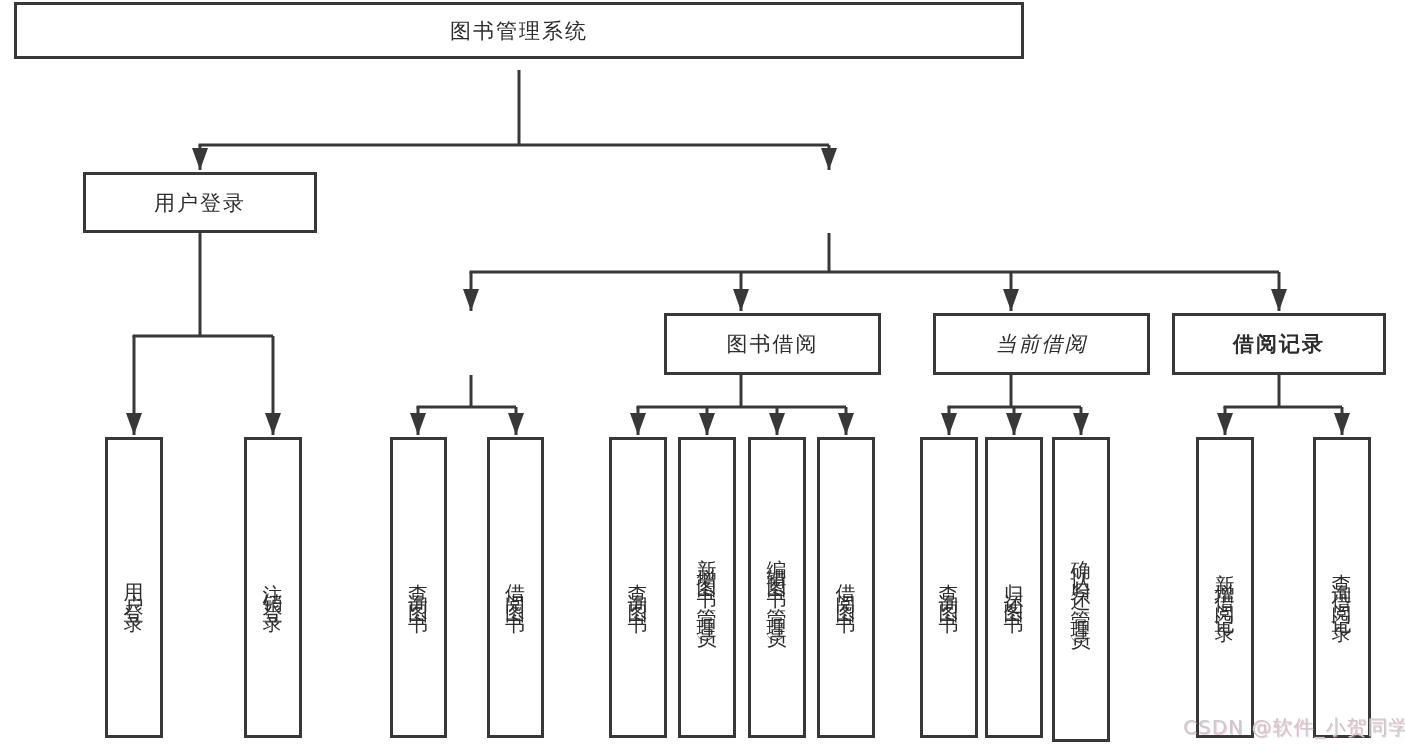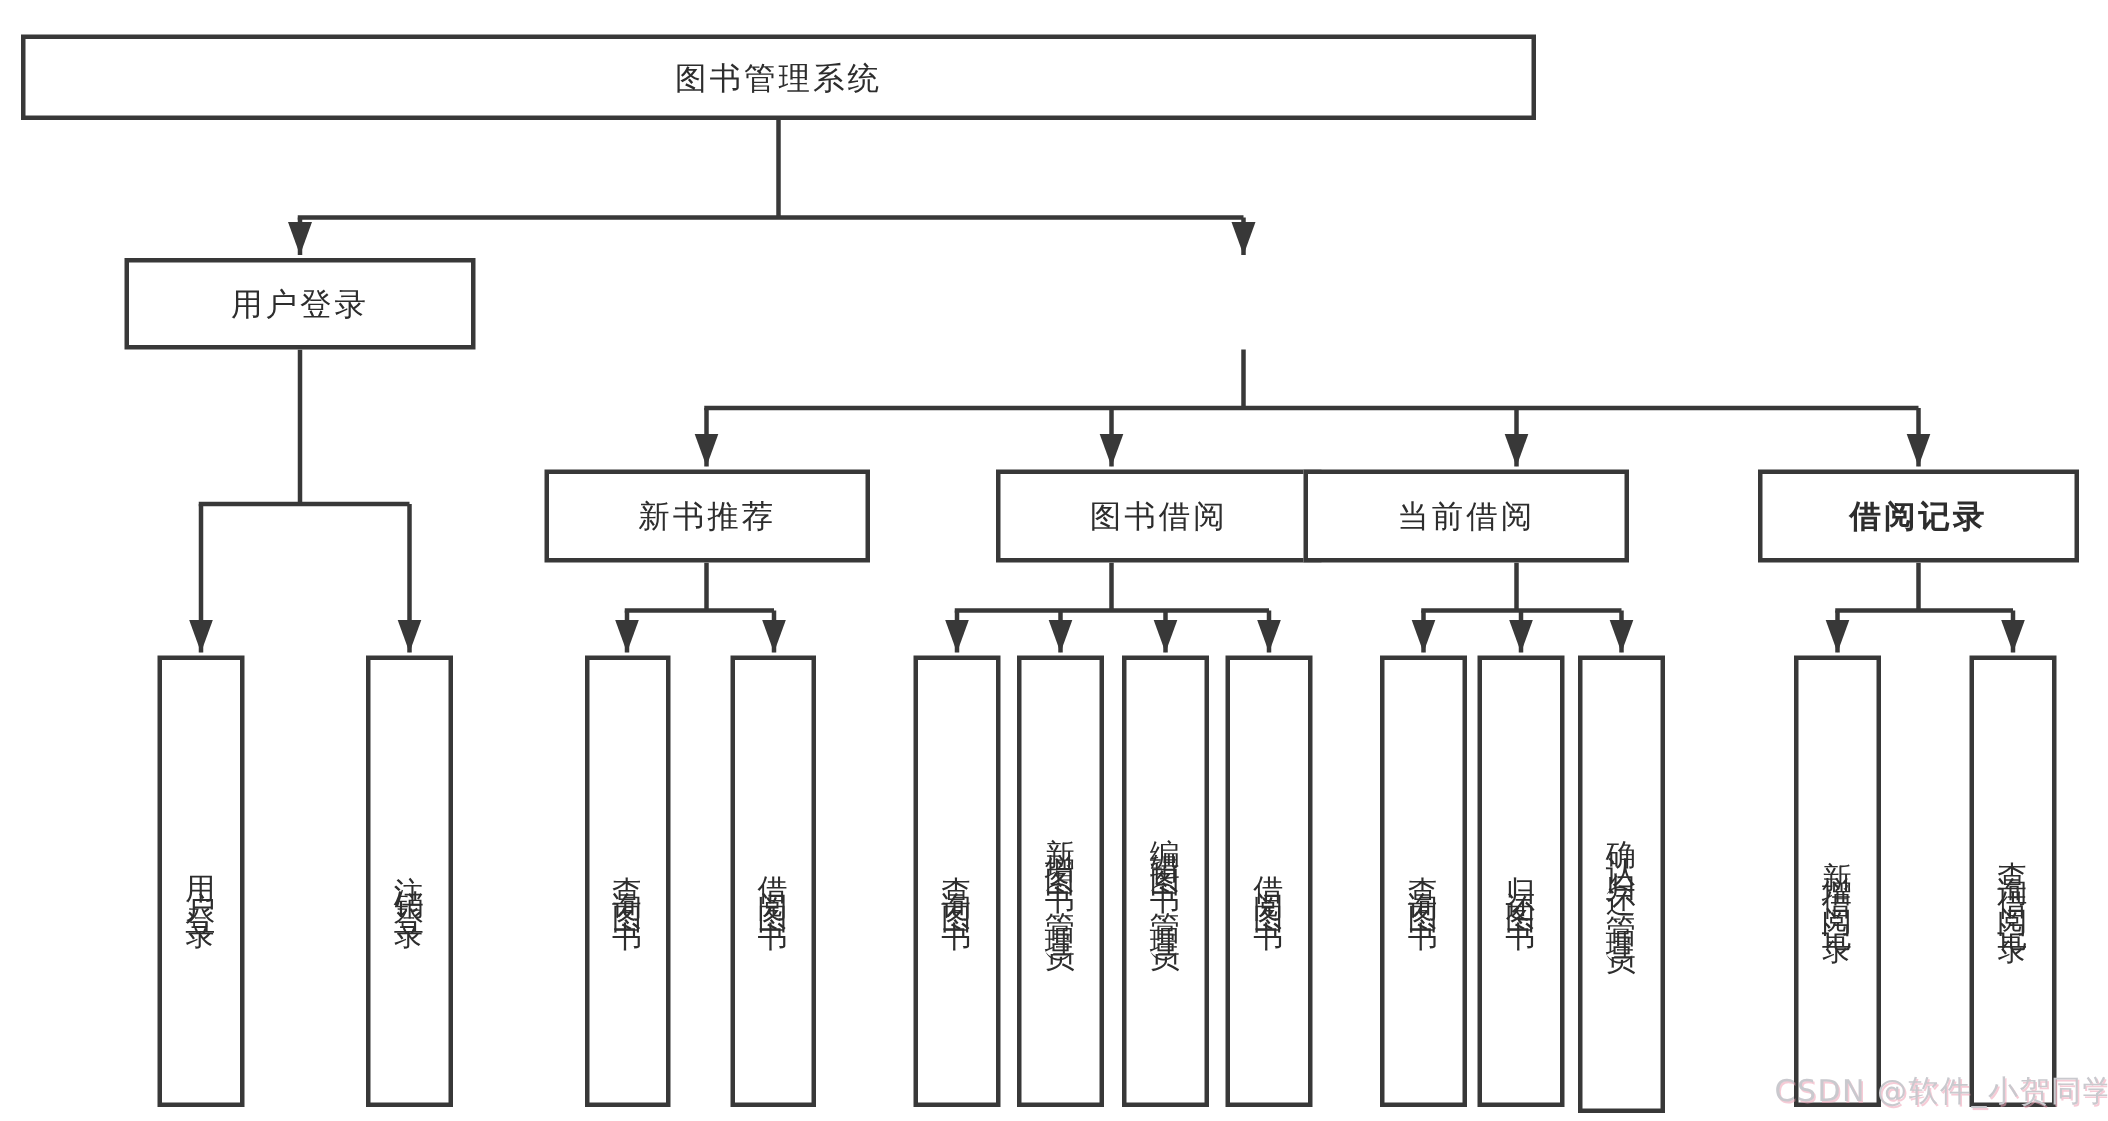--- a/index.html
+++ b/index.html
@@ -91,35 +91,32 @@
       <path d="M777,407 V435" marker-end="url(#arrow)"></path>
       <path d="M846,407 V435" marker-end="url(#arrow)"></path>
       <path d="M949,407 V435" marker-end="url(#arrow)"></path>
       <path d="M1014,407 V435" marker-end="url(#arrow)"></path>
       <path d="M1081,407 V435" marker-end="url(#arrow)"></path>
       <path d="M1225,407 V435" marker-end="url(#arrow)"></path>
       <path d="M1342,407 V435" marker-end="url(#arrow)"></path>
     </g>
   </svg>
 
-  <div class="node h-node" style="left:14px;top:23px;width:1010px;height:57px;">
+  <div class="node h-node" style="left:14px;top:2px;width:1010px;height:57px;">
     <span>图书管理系统</span>
   </div>
 
   <div class="node h-node" style="left:83px;top:172px;width:234px;height:61px;">
     <span>用户登录</span>
   </div>
 
-  <div class="node h-node" style="left:363px;top:313px;width:217px;height:62px;">
-    <span>新书推荐</span>
-  </div>
   <div class="node h-node" style="left:664px;top:313px;width:217px;height:62px;">
     <span>图书借阅</span>
   </div>
-  <div class="node h-node" style="left:869px;top:313px;width:217px;height:62px;">
+  <div class="node h-node" style="left:933px;top:313px;width:217px;height:62px;font-style:italic;">
     <span>当前借阅</span>
   </div>
   <div class="node h-node" style="left:1172px;top:313px;width:214px;height:62px;font-weight:bold;">
     <span>借阅记录</span>
   </div>
 
   <div class="node v-node" style="left:105px;top:437px;width:58px;height:301px;">
     <span>用户登录</span>
   </div>
   <div class="node v-node" style="left:244px;top:437px;width:58px;height:301px;">

